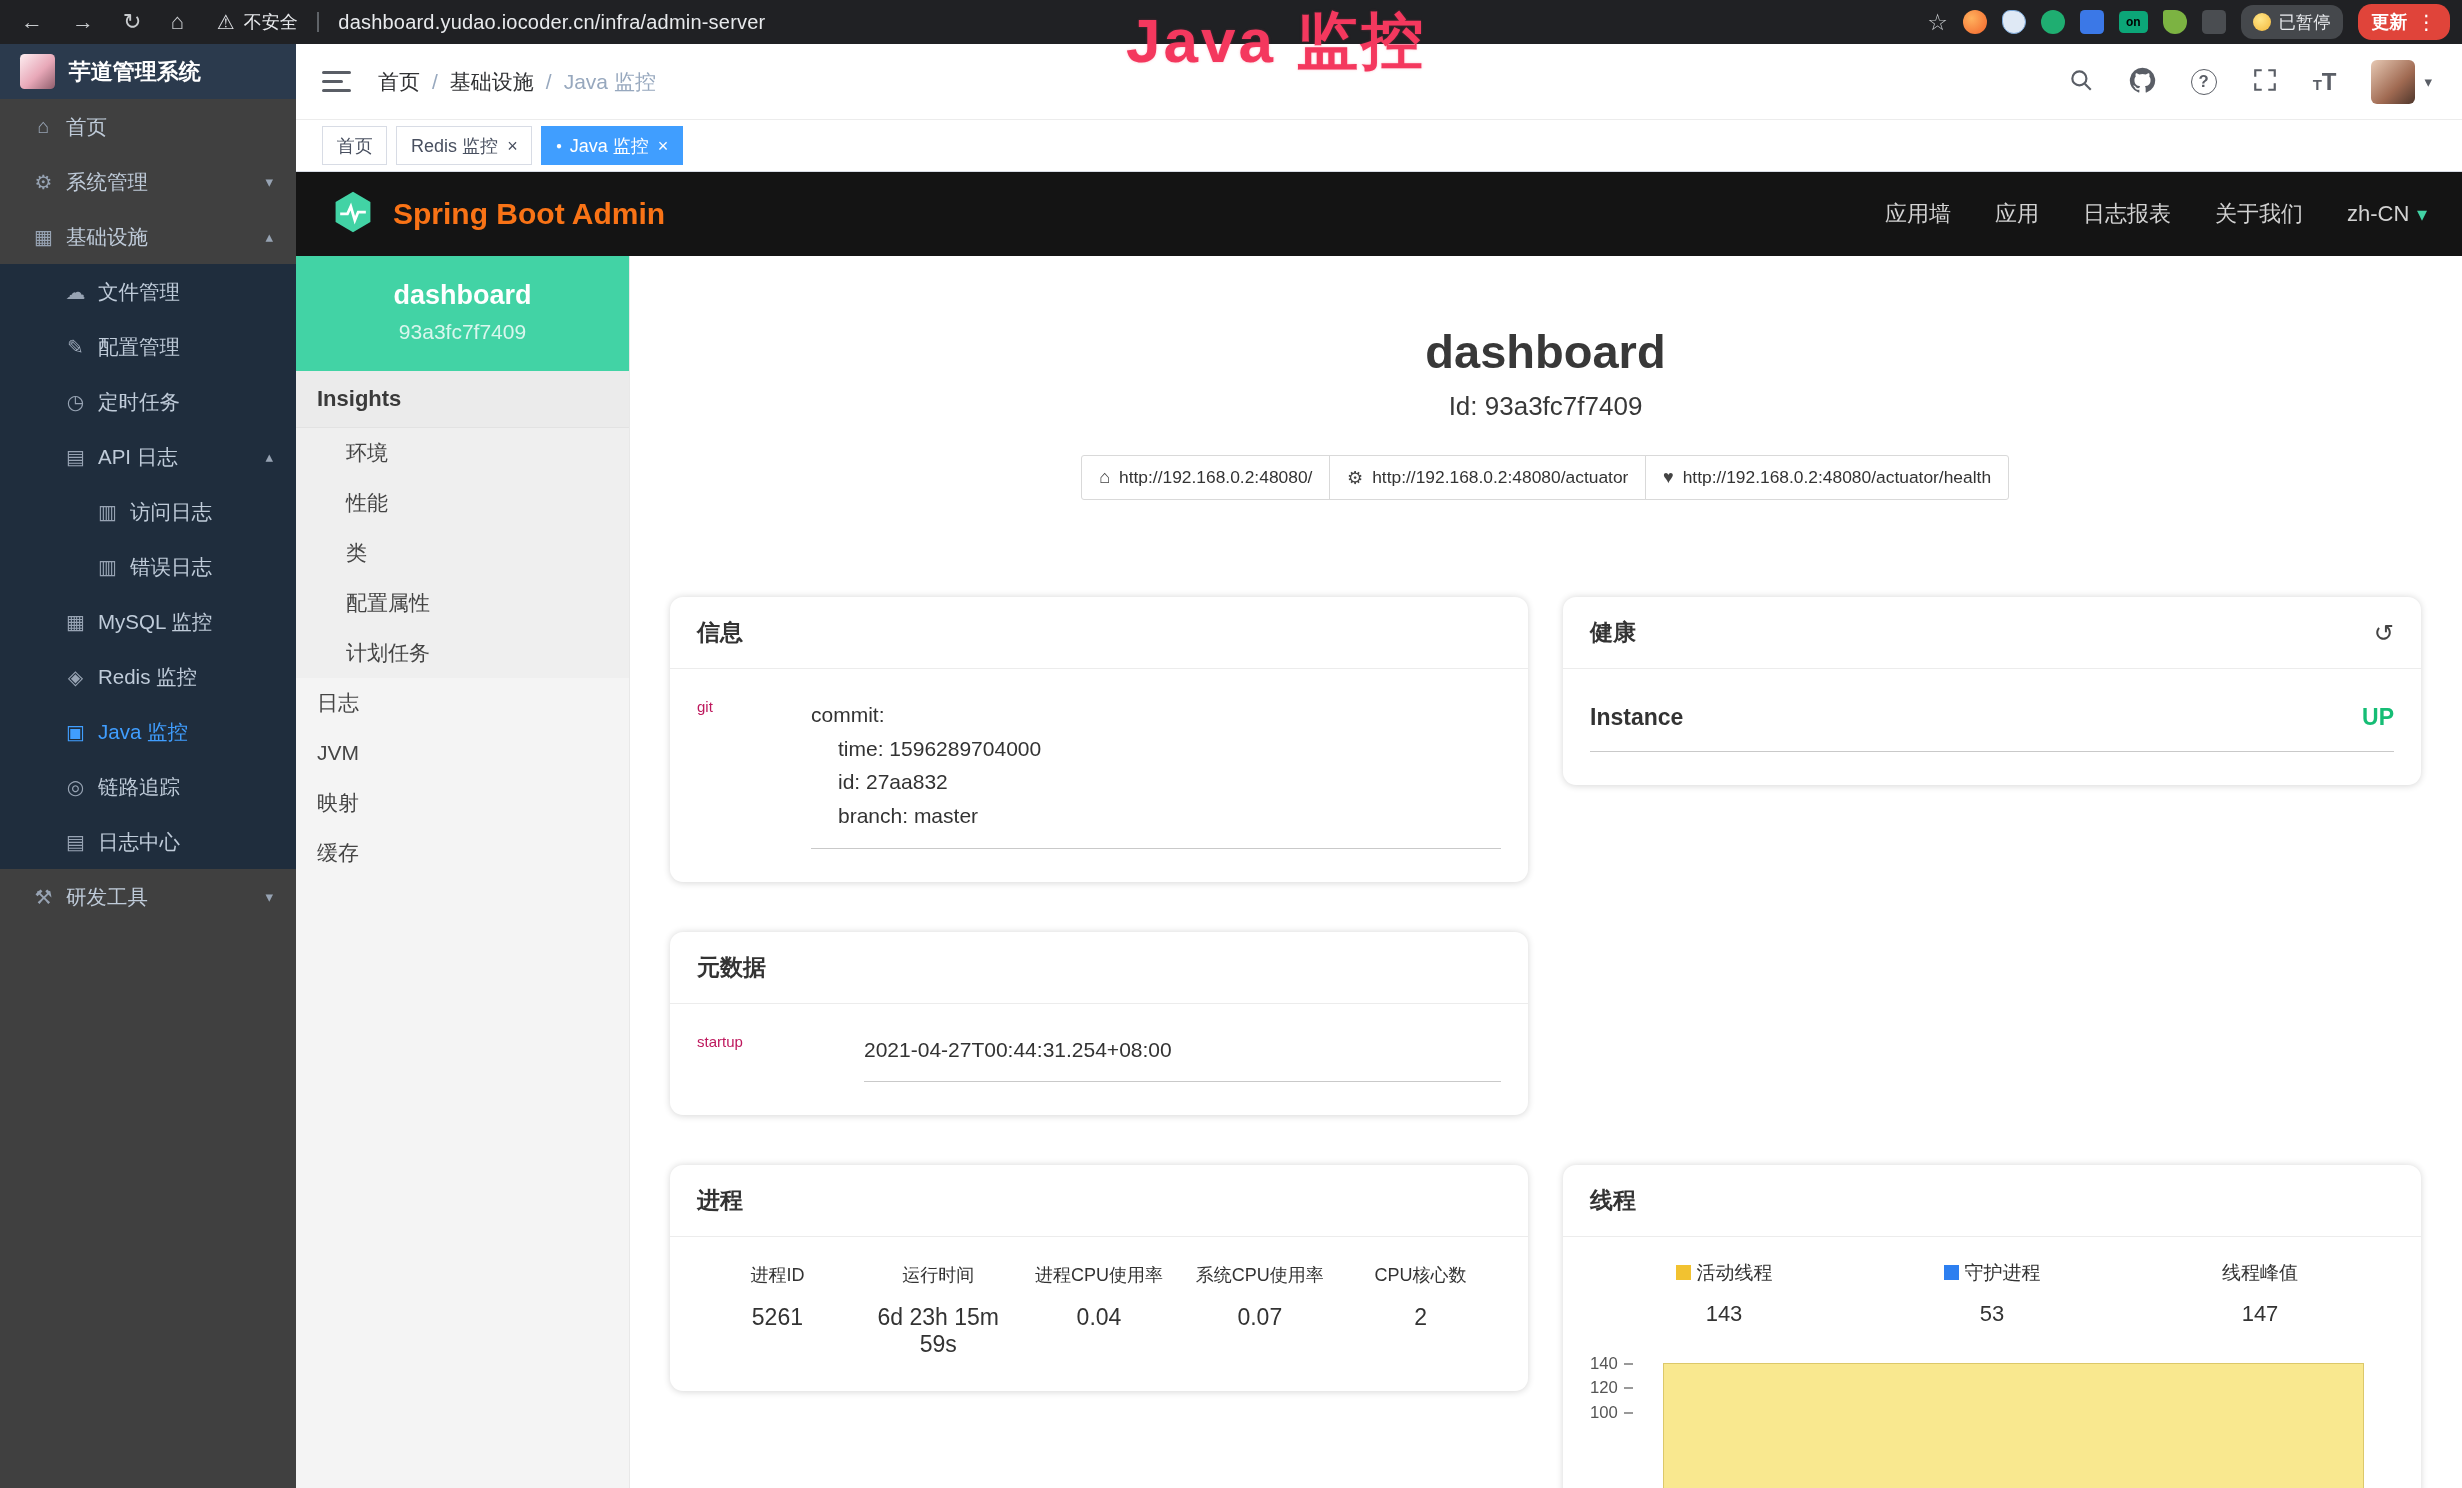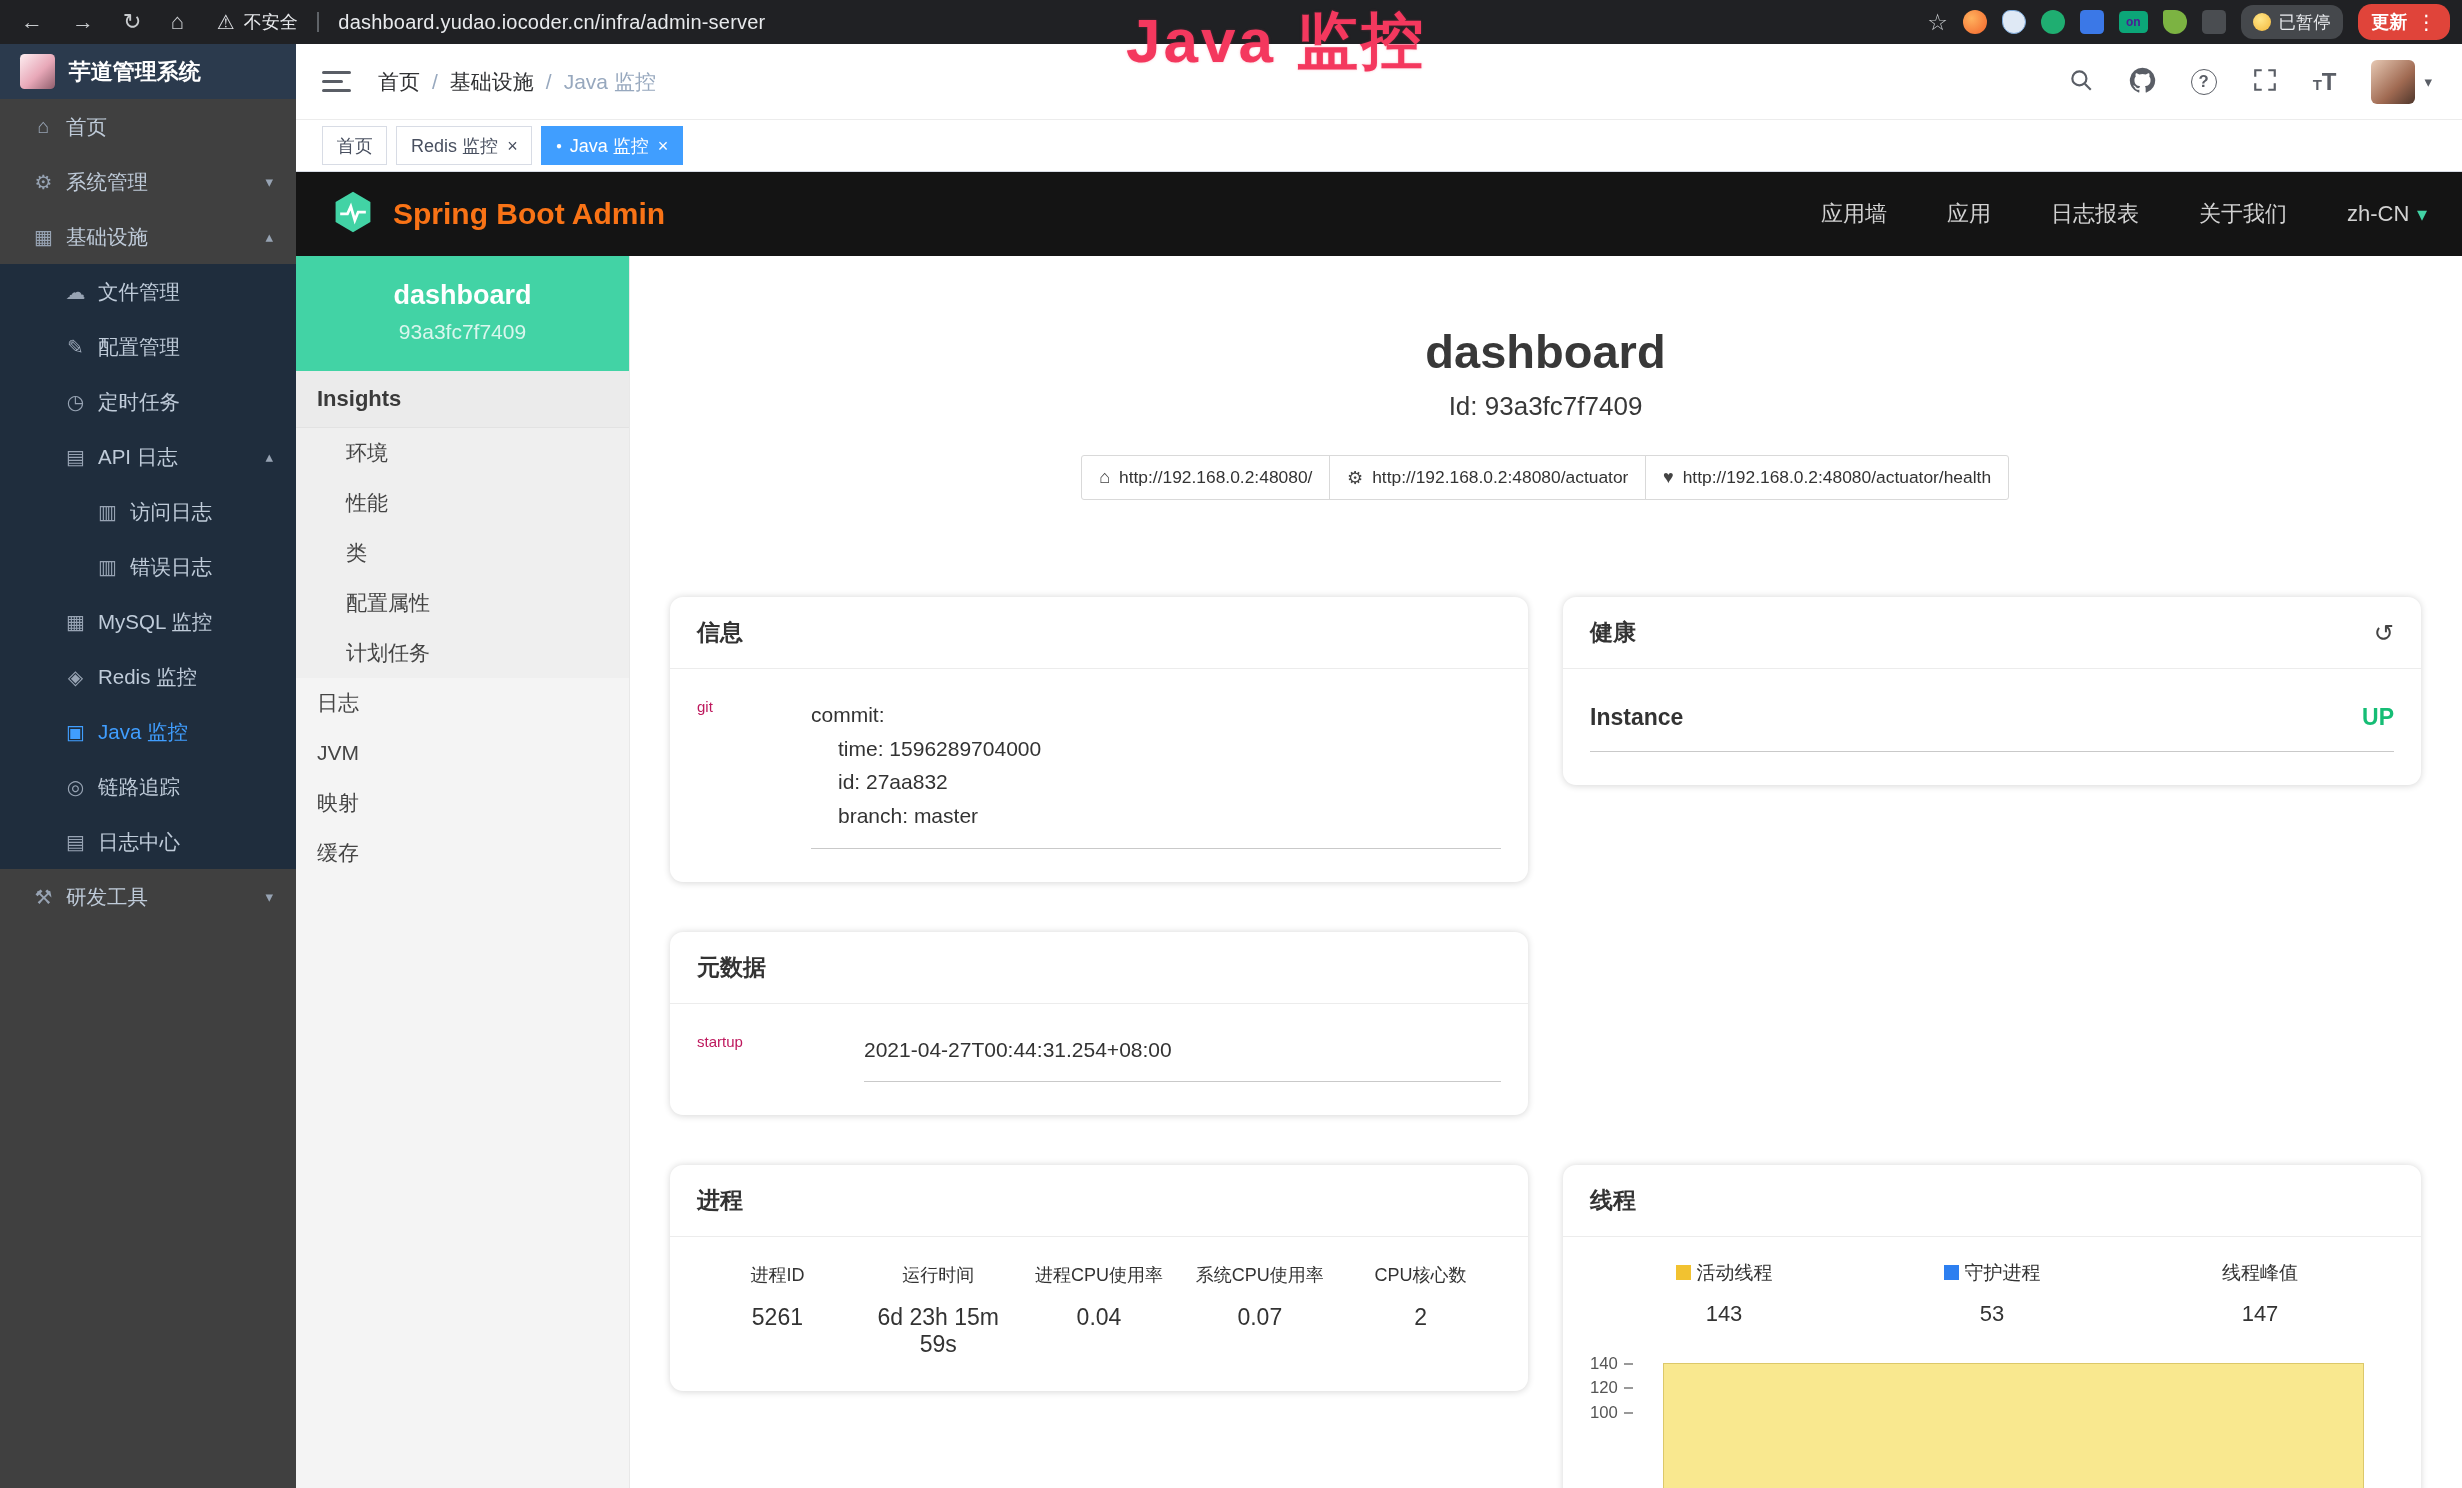--- a/index.html
+++ b/index.html
@@ -15,21 +15,21 @@
   .sec-label{font-size:18px;color:#e8eaed}
   .vdiv{width:1.5px;height:20px;background:#5f6368;margin:0 10.6px}
   .url{font-size:20px;color:#e8eaed;letter-spacing:0.2px}
   .bright{margin-left:auto;display:flex;align-items:center;gap:15px;padding-right:12px}
   .star{font-size:23px;color:#c8cbce}
   .ext{width:24px;height:24px;border-radius:50%;flex:none}
   .ext.fox{background:radial-gradient(circle at 35% 35%,#ffb25e,#f2632a)}
   .ext.drop{background:#dfe9f5;border-radius:40% 60% 60% 60%;border:1.5px solid #7aa7d8}
   .ext.vue{background:#1fae71;display:flex;align-items:center;justify-content:center}
   .ext.grid{background:#3b78e7;border-radius:4.6px}
-  .ext.onbadge{width:29px;height:22px;border-radius:4.6px;background:#0ca678;color:#4c1d95;font-size:12px;display:flex;align-items:center;justify-content:center;font-weight:bold}
+  .ext.onbadge{width:29px;height:22px;border-radius:4.6px;background:#0ca678;color:#000000;font-size:12px;display:flex;align-items:center;justify-content:center;font-weight:bold}
   .ext.leaf{background:#7cb342;border-radius:3px 50% 50% 50%}
   .ext.puzzle{background:#4a4d51;border-radius:4.6px}
   .pill{display:flex;align-items:center;gap:7.6px;background:#45484c;border-radius:12px;padding:4.6px 12px}
   .pill .face{width:18px;height:18px;border-radius:50%;background:radial-gradient(circle at 40% 35%,#ffe78a,#f3b73a)}
   .pill .pl{font-size:17.4px;color:#e8eaed}
   .update{display:flex;align-items:center;gap:9px;background:#e0443a;border-radius:13.7px;padding:6px 13.7px;color:#fff}
   .update .ul{font-size:18px;font-weight:bold}
   .update .dots{font-size:20px}
 
   
@@ -71,21 +71,21 @@
   
   #tabbar{position:absolute;left:296px;top:120px;right:0;height:52px;background:#fff;border-bottom:0.8px solid #d8dce5;display:flex;align-items:center;gap:9px;padding-left:26px;box-shadow:0 0.8px 2.3px rgba(0,0,0,.06);z-index:4}
   .tab{height:39px;display:flex;align-items:center;padding:0 13.7px;border:0.8px solid #d8dce5;background:#fff;font-size:18px;color:#495060;gap:7.6px;cursor:pointer;white-space:nowrap}
   .tab.active{background:#409eff;border-color:#409eff;color:#fff}
   .tab-dot{font-size:10px;line-height:1}
   .tab-close{font-size:18px;margin-left:1.5px;line-height:1}
 
   
   #sba-header{position:absolute;left:296px;top:171px;right:0;height:85px;background:#141414;display:flex;align-items:center;padding:0 35px;z-index:3}
   .sba-brand{color:#f97316;font-size:30px;font-weight:bold;margin-left:18px;white-space:nowrap}
-  .sba-nav{margin-left:auto;display:flex;align-items:center;gap:60px;font-size:22px;color:#d2d2d2;white-space:nowrap}
+  .sba-nav{margin-left:auto;display:flex;align-items:center;gap:44px;font-size:22px;color:#d2d2d2;white-space:nowrap}
   .sba-nav .sn{cursor:pointer}
   .sba-locale{display:flex;align-items:center;gap:7.6px;cursor:pointer}
   .sba-locale .chev{color:#42d3a5;font-size:20px}
 
   
   #sba-sidebar{position:absolute;left:296px;top:256px;width:334px;bottom:0;background:#f4f4f4;z-index:2;border-right:0.8px solid #e8e8e8}
   .inst{background:#42d3a5;text-align:center;padding:24px 0 27px;cursor:pointer}
   .inst-name{color:#fff;font-size:27px;font-weight:bold}
   .inst-id{color:rgba(255,255,255,.8);font-size:21px;margin-top:9px}
   .group-hd{padding:15px 21px;font-size:22px;font-weight:bold;color:#3a3a3a;background:#ebebeb;border-bottom:0.8px solid #e2e2e2}

